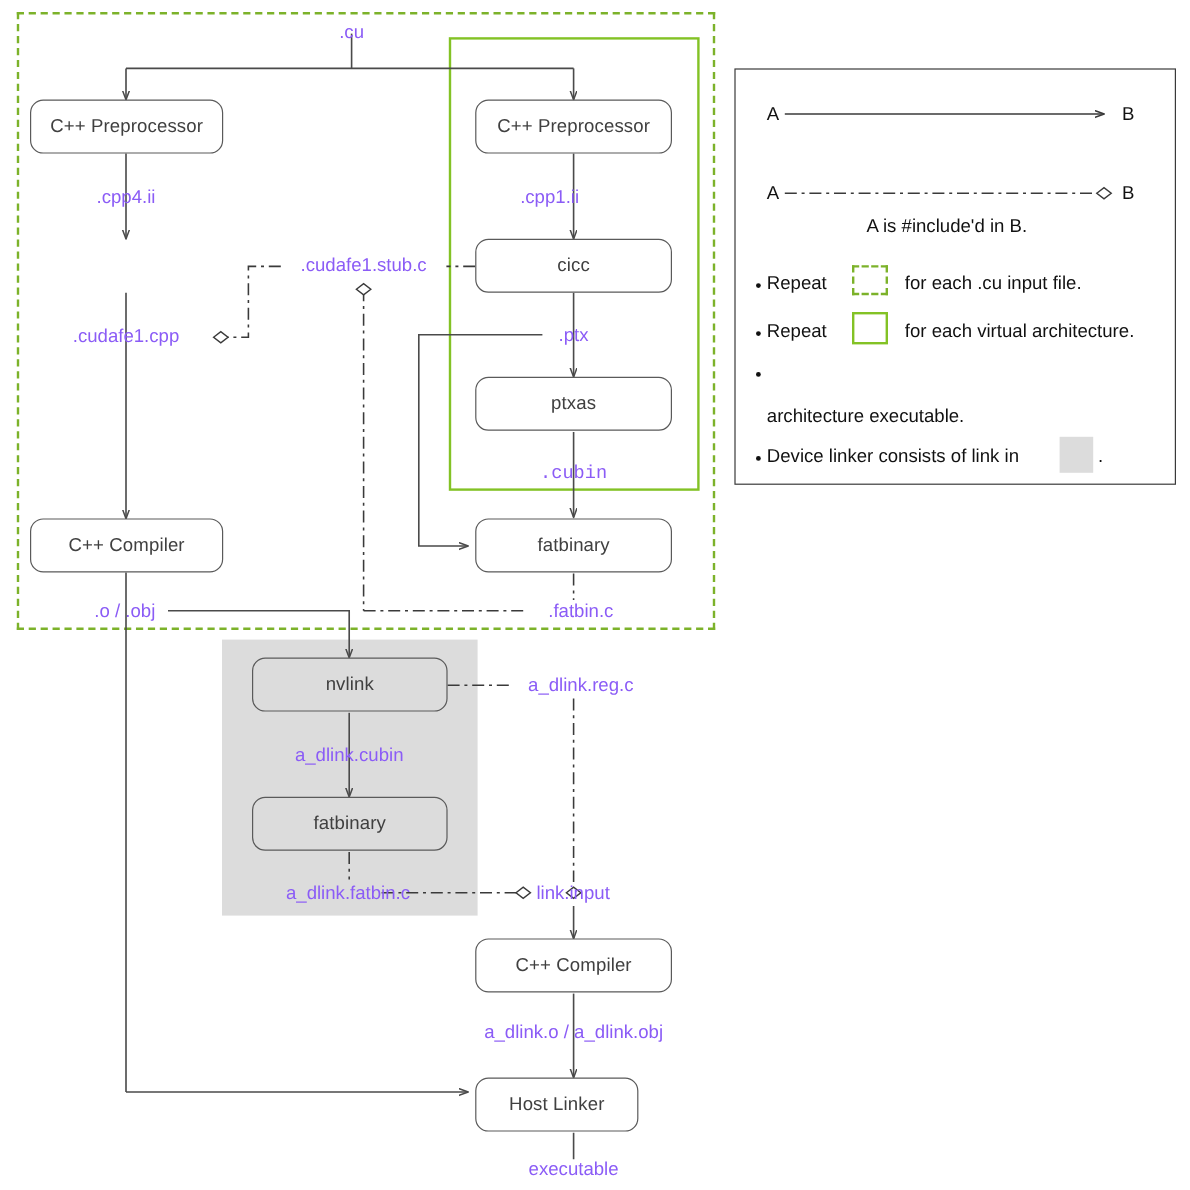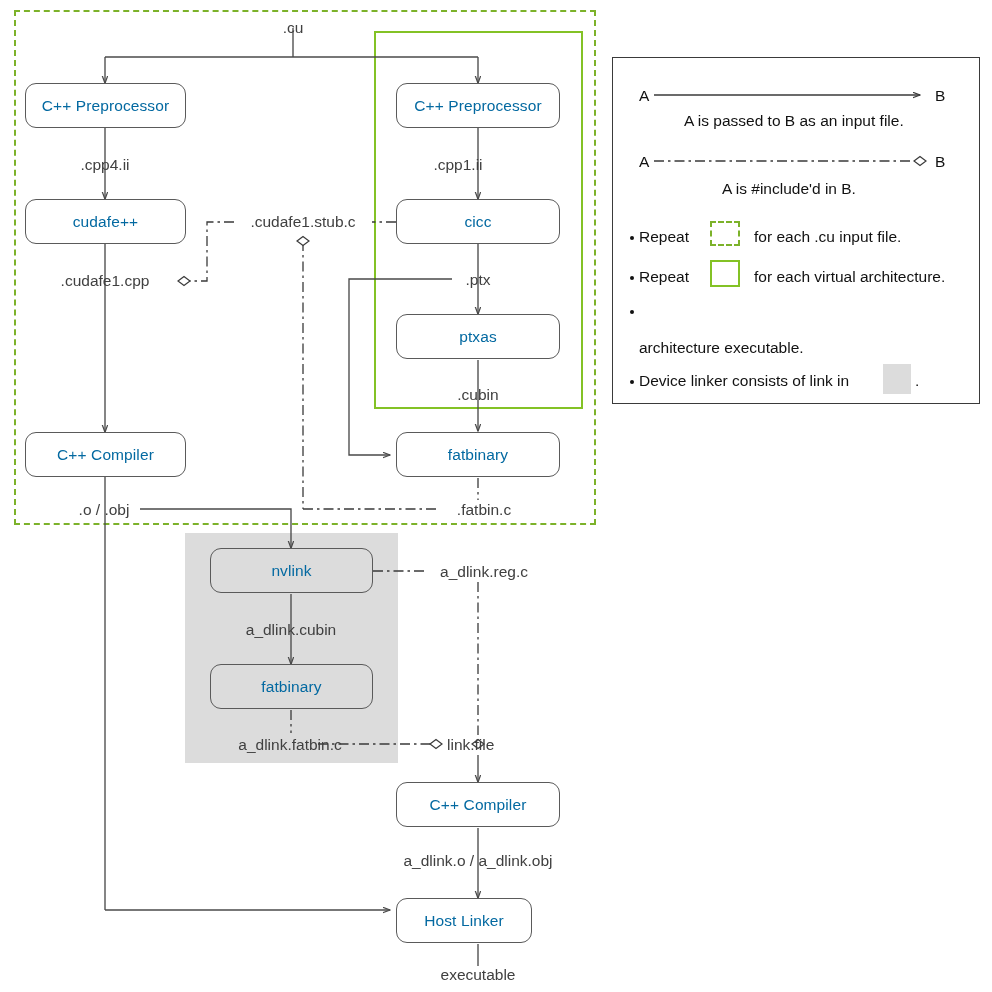--- a/index.html
+++ b/index.html
@@ -9,30 +9,30 @@
   svg.layer{position:absolute;left:0;top:0;width:992px;height:992px;pointer-events:none;}
 
   .node{
     position:absolute;
     box-sizing:border-box;
     border:1.4px solid #5a5a5a;
     border-radius:11px;
     background:#fff;
     display:flex;align-items:center;justify-content:center;
     font-size:15.5px;
-    color:#0369a1;
+    color:#404040;
     letter-spacing:.1px;
     white-space:nowrap;
   }
   .node.shaded{background:#dcdcdc;}
 
   .lbl{
     position:absolute;
     font-size:15.5px;
-    color:#404040;
+    color:#8b5cf6;
     white-space:nowrap;
     line-height:1;
   }
   .lbl.ctr{transform:translateX(-50%);}
 
   .region{position:absolute;box-sizing:border-box;background:transparent;}
   .region.dashed-green{border:2.2px dashed #7cb22a;}
   .region.solid-green{border:2.6px solid #83c225;}
   .region.gray-fill{background:#dcdcdc;border:none;}
 
@@ -125,21 +125,20 @@
     <g fill="#ffffff" stroke="#3a3a3a" stroke-width="1.2">
       <path d="M178,281 L184,276.4 L190,281 L184,285.6 Z"></path>
       <path d="M297,241 L303,236.4 L309,241 L303,245.6 Z"></path>
       <path d="M472,744 L478,739.4 L484,744 L478,748.6 Z"></path>
       <path d="M430,744 L436,739.4 L442,744 L436,748.6 Z"></path>
     </g>
   </svg>
 
   <div class="node" style="left:25px;top:83px;width:161px;height:45px;">C++ Preprocessor</div>
 
-  <div class="node" style="left:25px;top:199px;width:161px;height:45px;">cudafe++</div>
 
   <div class="node" style="left:25px;top:432px;width:161px;height:45px;">C++ Compiler</div>
 
   <div class="node" style="left:396px;top:83px;width:164px;height:45px;">C++ Preprocessor</div>
 
   <div class="node" style="left:396px;top:199px;width:164px;height:45px;">cicc</div>
 
   <div class="node" style="left:396px;top:314px;width:164px;height:45px;">ptxas</div>
 
   <div class="node" style="left:396px;top:432px;width:164px;height:45px;">fatbinary</div>
@@ -157,54 +156,53 @@
   <div class="lbl ctr" style="left:105px;top:157px;">.cpp4.ii</div>
 
   <div class="lbl ctr" style="left:105px;top:273px;">.cudafe1.cpp</div>
 
   <div class="lbl ctr" style="left:303px;top:214px;">.cudafe1.stub.c</div>
 
   <div class="lbl ctr" style="left:458px;top:157px;">.cpp1.ii</div>
 
   <div class="lbl ctr" style="left:478px;top:272px;">.ptx</div>
 
-  <div class="lbl ctr" style="left:478px;top:387px;">.cubin</div>
+  <div class="lbl ctr" style="left:478px;top:387px;font-family:Liberation Mono, monospace;">.cubin</div>
 
   <div class="lbl ctr" style="left:484px;top:502px;">.fatbin.c</div>
 
   <div class="lbl ctr" style="left:104px;top:502px;">.o / .obj</div>
 
   <div class="lbl ctr" style="left:484px;top:564px;">a_dlink.reg.c</div>
 
   <div class="lbl ctr" style="left:291px;top:622px;">a_dlink.cubin</div>
 
   <div class="lbl ctr" style="left:290px;top:737px;">a_dlink.fatbin.c</div>
 
-  <div class="lbl" style="left:447px;top:737px;">link.file</div>
+  <div class="lbl" style="left:447px;top:737px;">link.input</div>
 
   <div class="lbl ctr" style="left:478px;top:853px;">a_dlink.o / a_dlink.obj</div>
 
   <div class="lbl ctr" style="left:478px;top:967px;">executable</div>
 
   <div id="legend" style="left:612px;top:57px;width:368px;height:347px;">
 
     <svg class="layer" style="width:368px;height:347px;" viewBox="0 0 368 347">
       <defs>
         <marker id="arrow2" markerWidth="9" markerHeight="9" refX="7.4" refY="3.1" orient="auto" markerUnits="userSpaceOnUse">
           <path d="M0,0.3 L7.6,3.1 L0,5.9" fill="none" stroke="#3a3a3a" stroke-width="1.25" stroke-linecap="round" stroke-linejoin="round"></path>
         </marker>
       </defs>
       <path d="M41,37 L307,37" fill="none" stroke="#3a3a3a" stroke-width="1.35" marker-end="url(#arrow2)"></path>
       <path d="M41,103 L304,103" fill="none" stroke="#3a3a3a" stroke-width="1.3" stroke-dasharray="10,4,2.5,4"></path>
       <path d="M301,103 L307,98.4 L313,103 L307,107.6 Z" fill="#fff" stroke="#3a3a3a" stroke-width="1.2"></path>
     </svg>
 
     <div class="legrow" style="left:26px;top:29px;">A</div>
     <div class="legrow" style="left:322px;top:29px;">B</div>
-    <div class="legrow" style="left:71px;top:54px;">A is passed to B as an input file.</div>
 
     <div class="legrow" style="left:26px;top:95px;">A</div>
     <div class="legrow" style="left:322px;top:95px;">B</div>
     <div class="legrow" style="left:109px;top:122px;">A is #include'd in B.</div>
 
     <div class="bul-dot" style="left:17px;top:178px;"></div>
     <div class="bullet" style="left:26px;top:170px;">Repeat</div>
     <div class="swatch-dashed" style="left:97px;top:163px;width:30px;height:25px;"></div>
     <div class="bullet" style="left:141px;top:170px;">for each .cu input file.</div>
 

